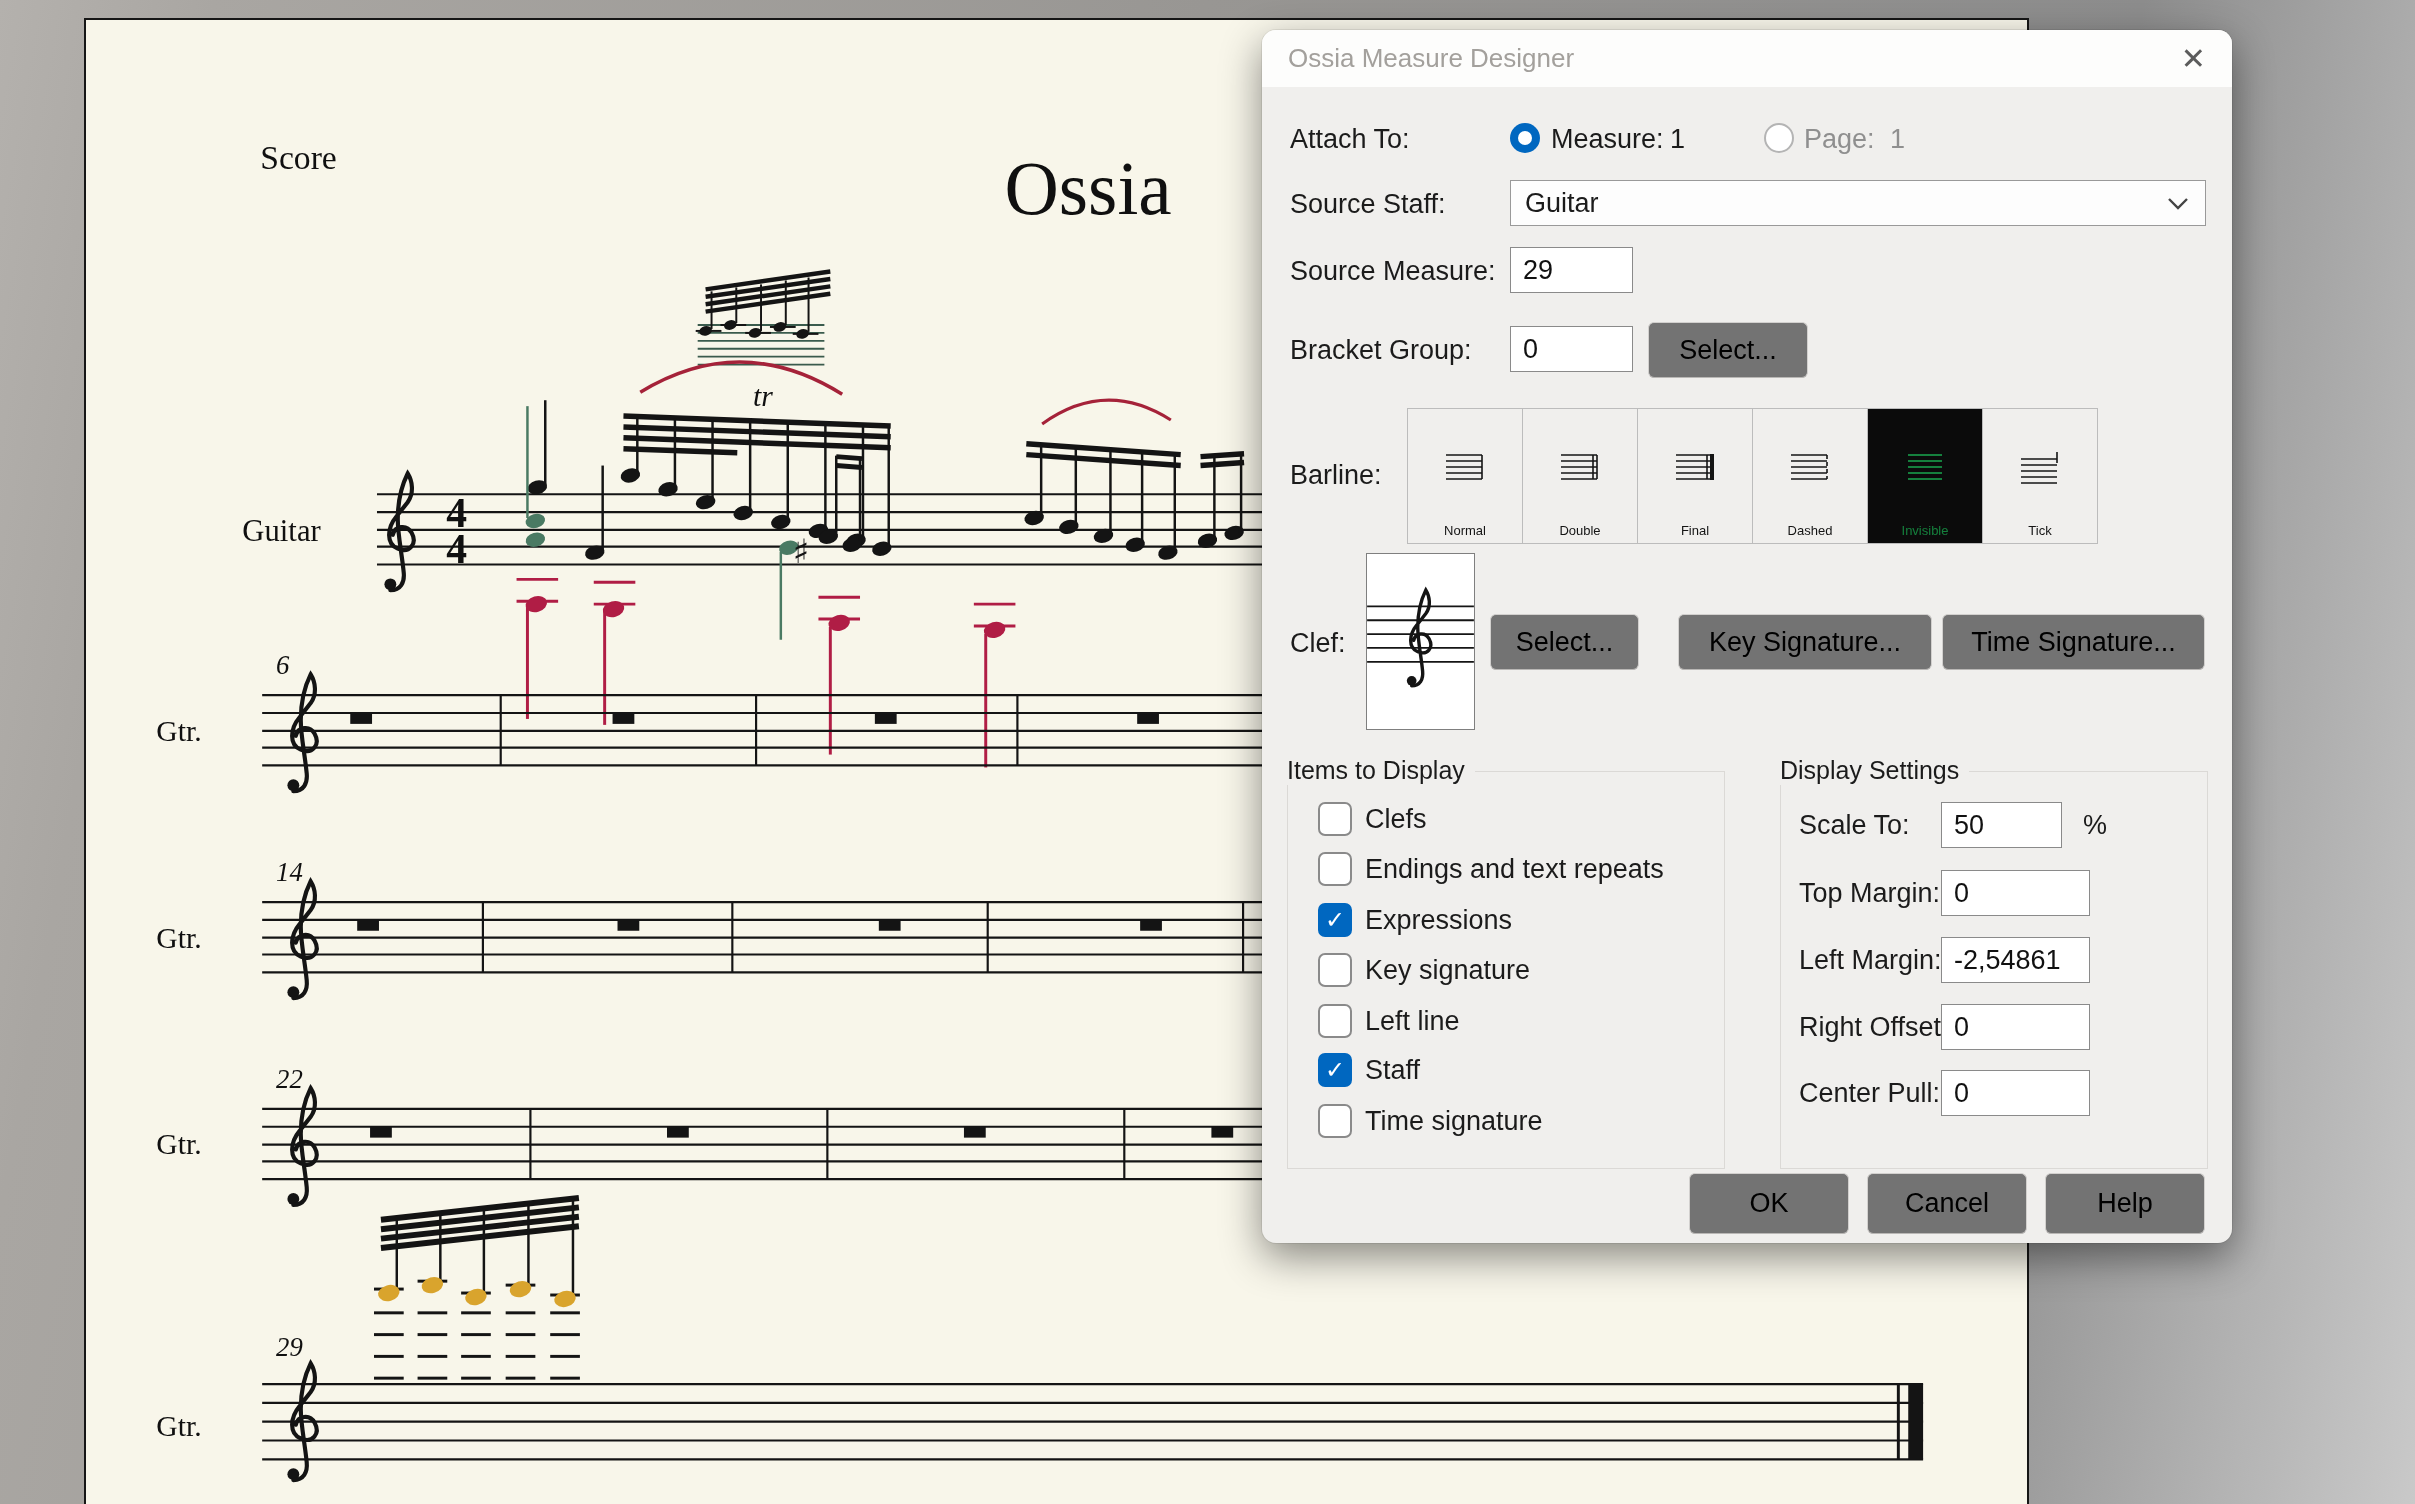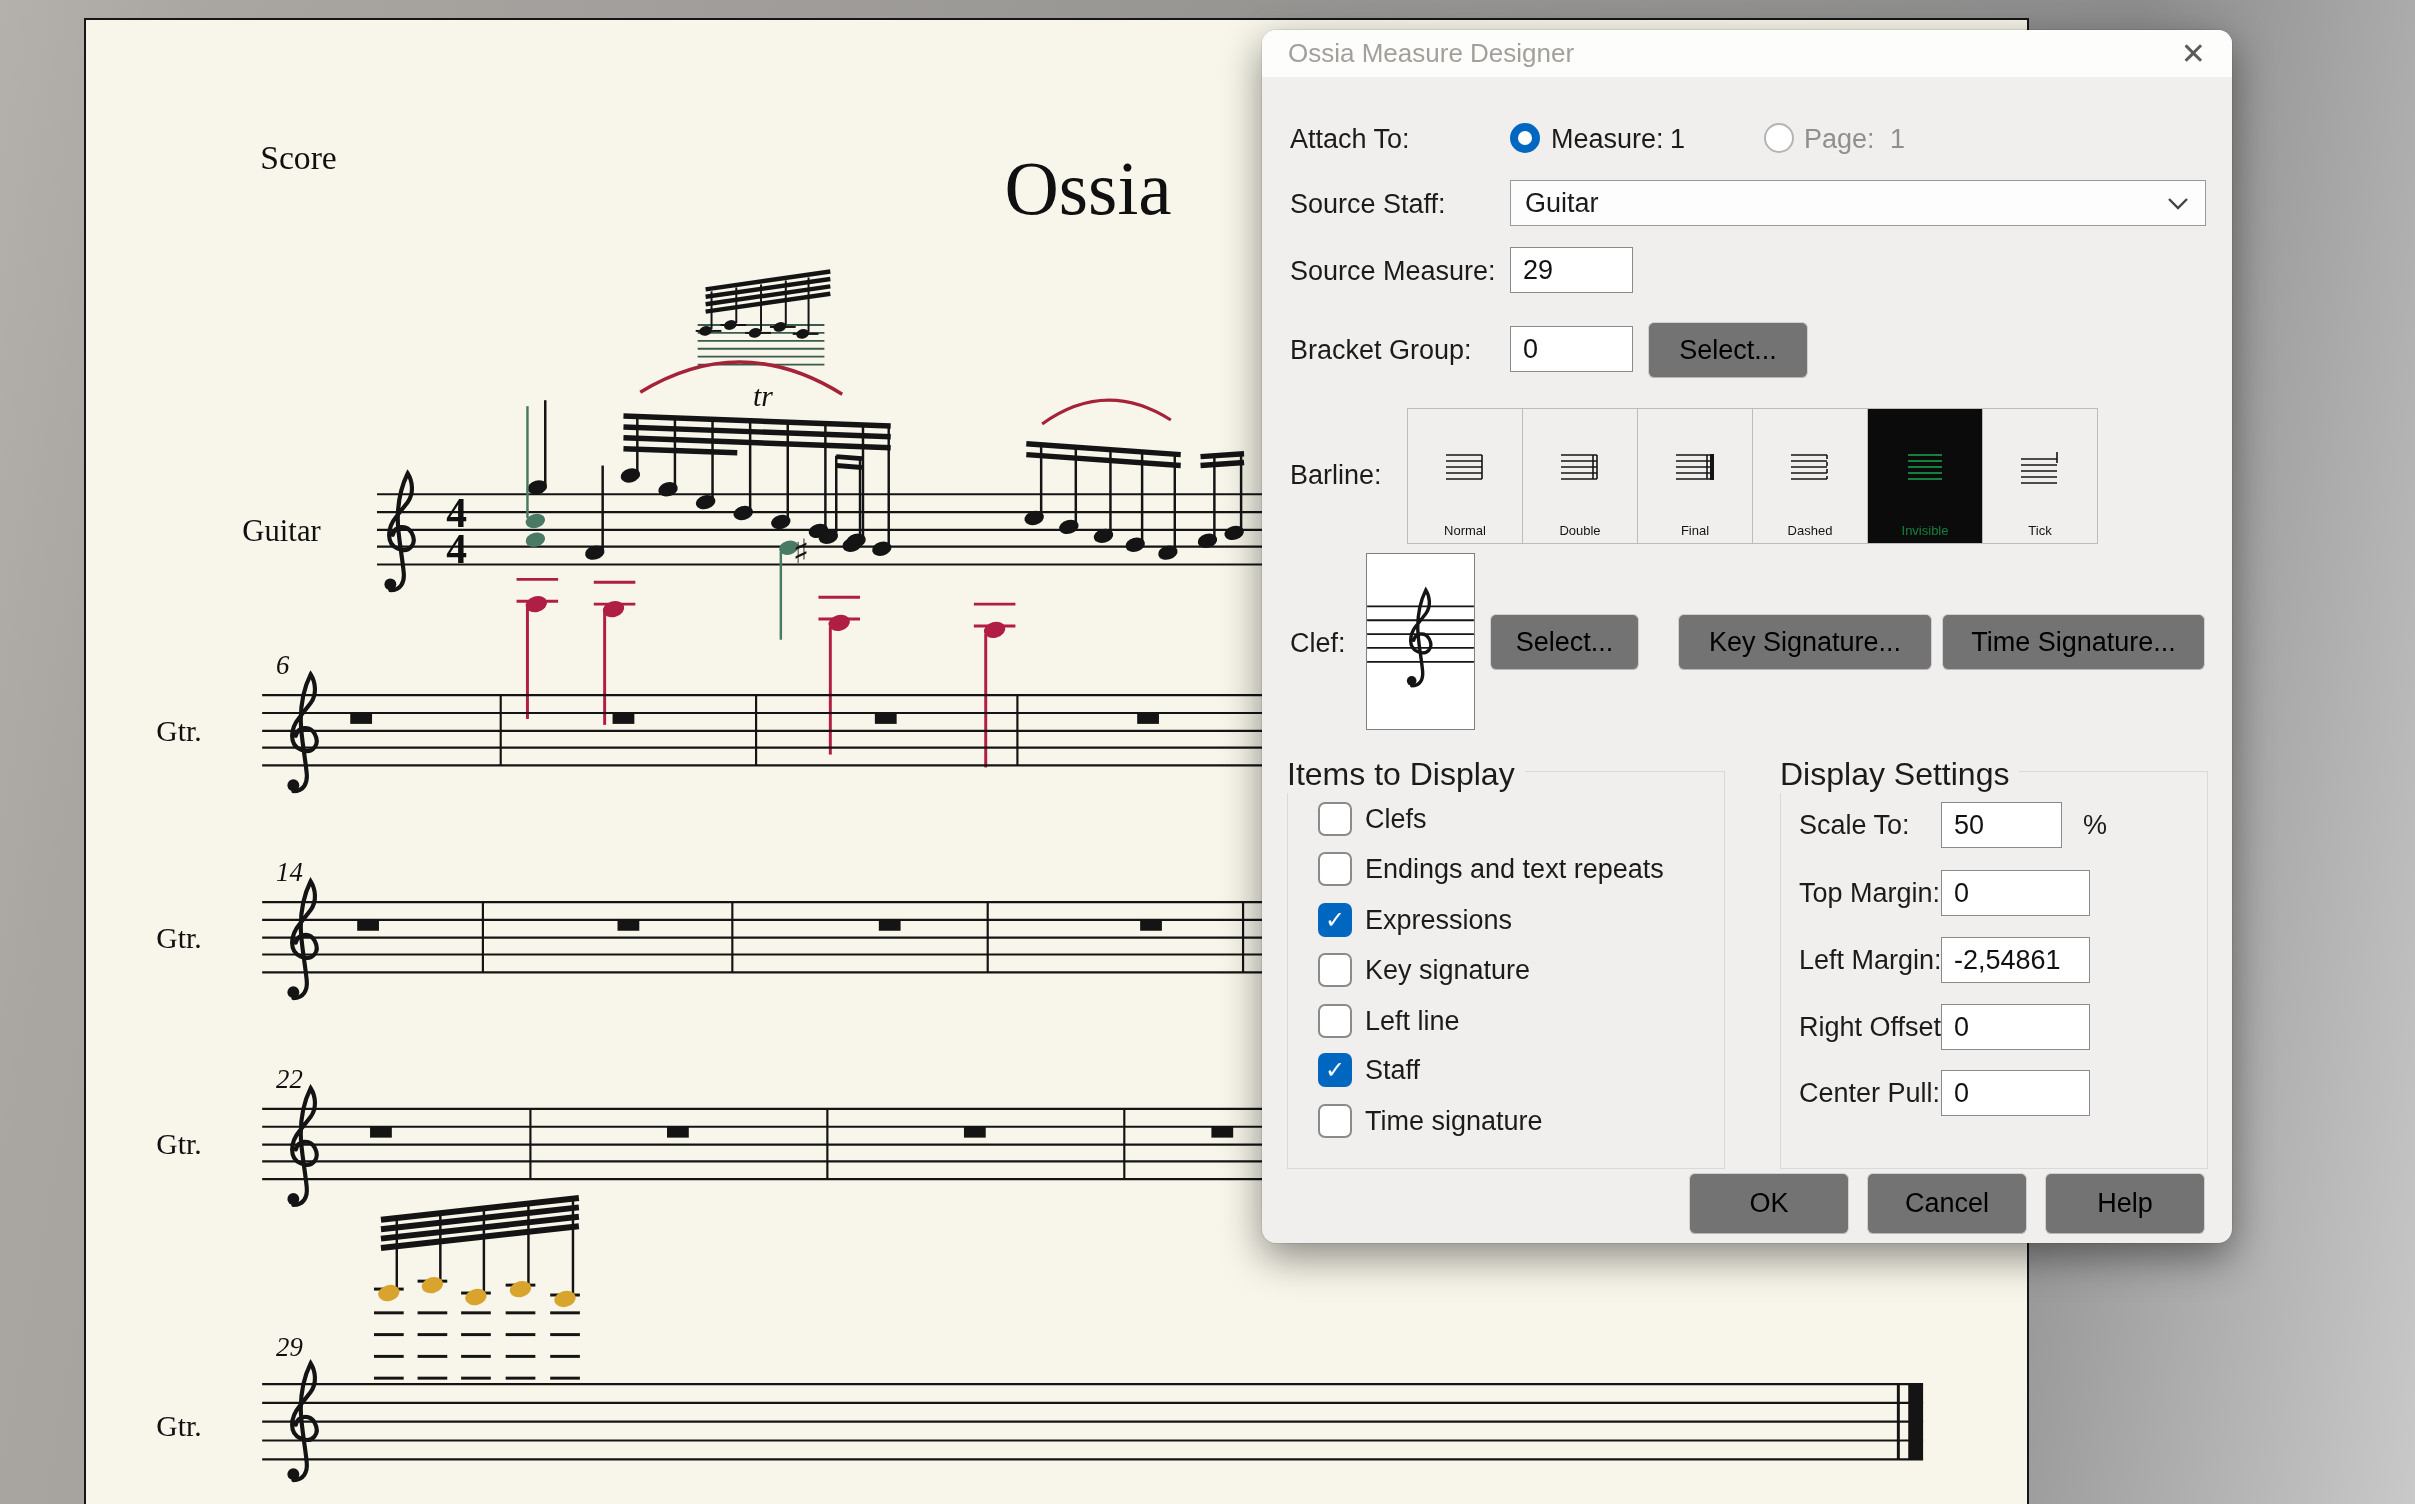--- a/index.html
+++ b/index.html
@@ -14,21 +14,21 @@
     background:var(--page,#f8f6ea);border:2px solid #161616;border-bottom:none;box-sizing:border-box;
   }
   .page svg{position:absolute;left:-2px;top:-2px;}
   text.serif{font-family:"Liberation Serif",serif;fill:#101010;}
   
   .dialog{
     position:absolute;left:1262px;top:30px;width:970px;height:1213px;
     background:#f0efed;border-radius:14px;
     box-shadow:0 14px 40px rgba(0,0,0,.45),0 0 0 1px rgba(0,0,0,.07);
   }
-  .titlebar{height:47px;background:#fdfdfc;border-radius:14px 14px 0 0;
+  .titlebar{height:57px;background:#fdfdfc;border-radius:14px 14px 0 0;
     display:flex;align-items:center;justify-content:space-between;padding:0 26px;}
   .title{color:#a3a09c;font-size:26px;}
   .close{color:#5c5c5c;font-size:30px;font-weight:300;line-height:1;cursor:default;}
   .lbl{position:absolute;font-size:27px;white-space:nowrap;}
   .dim{color:#8f8f8f;}
   .tbox{position:absolute;background:#fff;border:1px solid #8a8a8a;height:46px;box-sizing:border-box;
     font-size:27px;font-family:inherit;color:#111;padding:0 12px;outline:none;}
   .btn{position:absolute;background:#737373;border:1px solid #d2d0ce;border-bottom-color:#b9b7b5;
     border-radius:6px;font-size:27px;display:flex;align-items:center;justify-content:center;cursor:default;}
   .radio{position:absolute;width:30px;height:30px;border-radius:50%;box-sizing:border-box;}
@@ -42,21 +42,21 @@
   .tiles{position:absolute;left:145px;top:378px;display:flex;}
   .tile{width:114px;height:134px;border:1px solid #bcbcbc;margin-right:-1px;background:#f0efed;
     position:relative;color:#141414;}
   .tile .ticon{position:absolute;top:42px;left:50%;transform:translateX(-50%);}
   .tile .tlabel{position:absolute;bottom:5px;width:100%;text-align:center;font-size:13px;}
   .tile.checked{background:#0b0b0b;color:#15803d;z-index:1;}
   .tile .ticon line,.tile .ticon rect{stroke:currentColor;}
   .tile .ticon rect{fill:currentColor;stroke:none;}
   
   .grp{position:absolute;border:1px solid #dbd9d6;}
-  .gtitle{position:absolute;top:-16px;left:-1px;font-size:32px;background:#f0efed;padding-right:10px;white-space:nowrap;}
+  .gtitle{position:absolute;top:-16px;left:-1px;font-size:25px;background:#f0efed;padding-right:10px;white-space:nowrap;}
   .cbrow{position:absolute;left:30px;display:flex;align-items:center;}
   .cb{width:34px;height:34px;border-radius:7px;box-sizing:border-box;border:2px solid #8a8a8a;background:#fff;
     display:flex;align-items:center;justify-content:center;flex:none;}
   .cb .mark{display:none;color:#fff;font-size:24px;line-height:1;}
   .cb.checked{background:#0067c0;border-color:#0067c0;}
   .cb.checked .mark{display:block;}
   .cbrow .cblabel{margin-left:13px;font-size:27px;}
   .dsrow-label{position:absolute;left:18px;font-size:27px;white-space:nowrap;}
   .clefbox{position:absolute;left:104px;top:523px;width:109px;height:177px;background:#fff;border:1px solid #7f7f7f;box-sizing:border-box;}
 </style>

